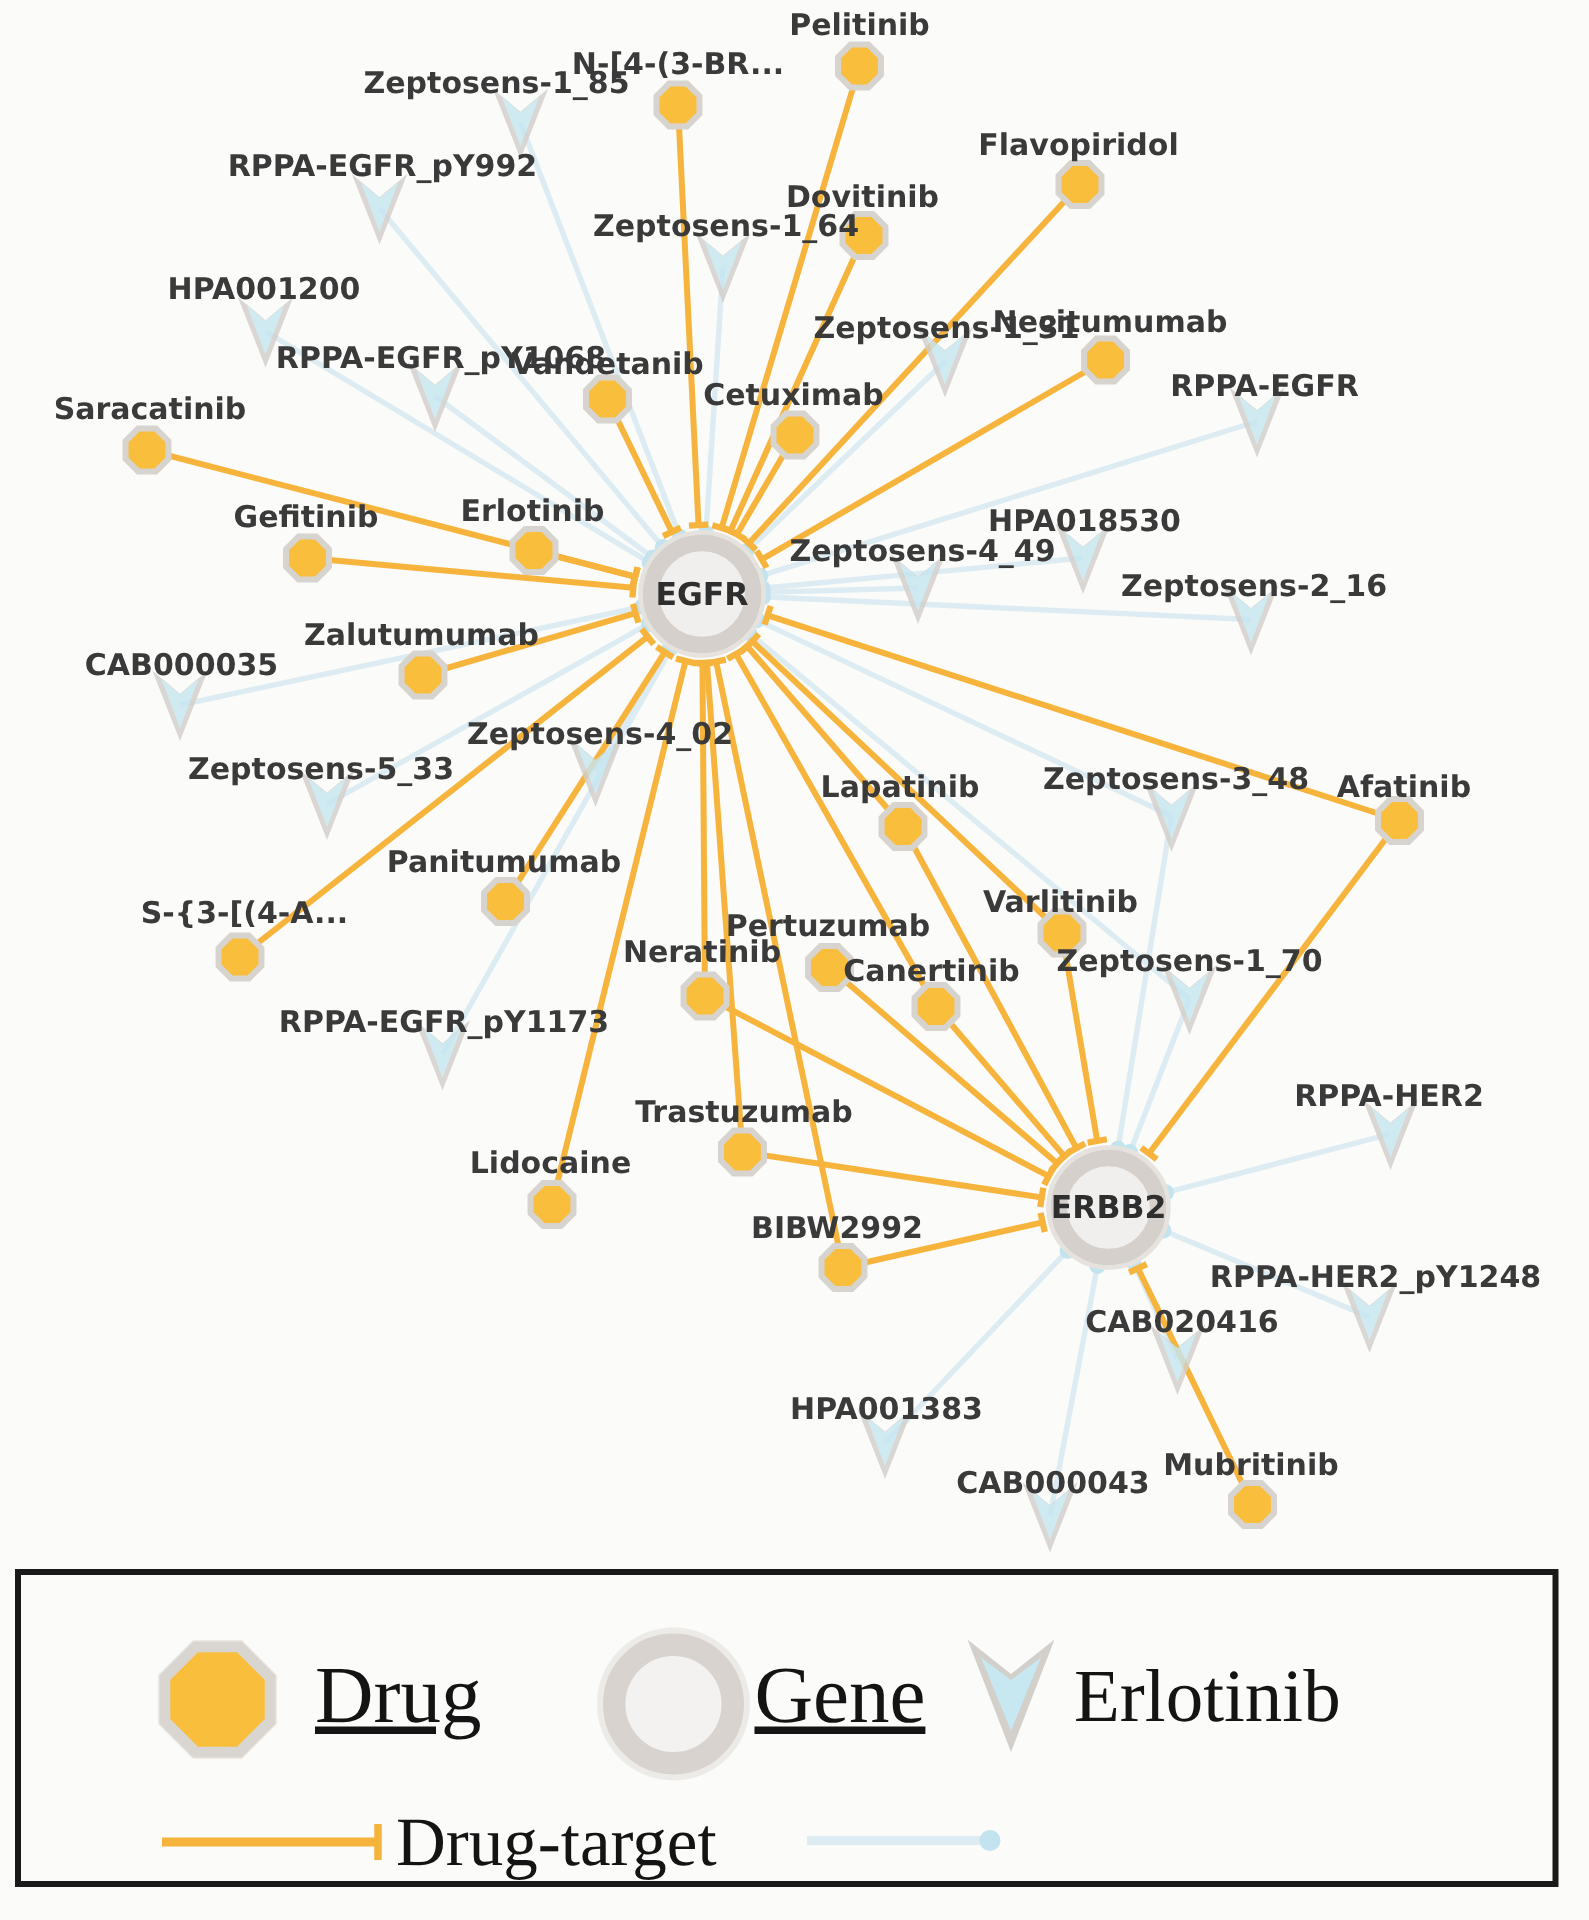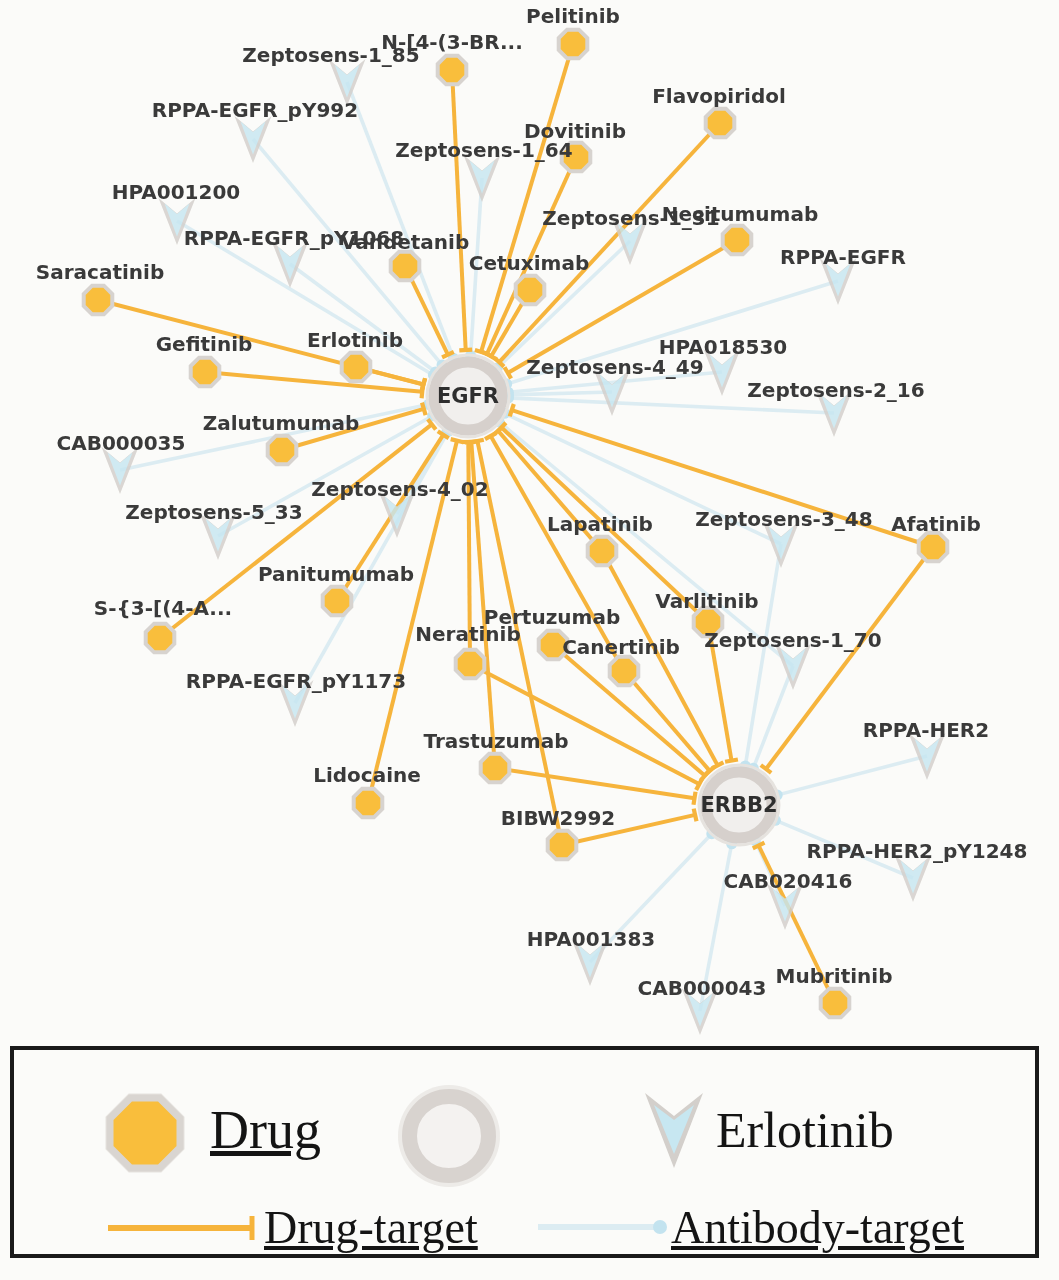--- a/index.html
+++ b/index.html
@@ -4,21 +4,21 @@
 <style>
   html,body{margin:0;padding:0;background:#FBFBF9;}
   #app{position:relative;width:1059px;height:1280px;background:#FBFBF9;overflow:hidden;}
   #net{position:absolute;left:0;top:0;}
   #net text{font-family:"DejaVu Sans","Liberation Sans",sans-serif;}
   .legend-title{position:absolute;left:13px;top:990px;font:bold 46px "Liberation Serif",serif;color:#101010;line-height:1;}
   .legend-box{position:absolute;left:10px;top:1046px;width:1029px;height:212px;border:4px solid #1a1a1a;box-sizing:border-box;}
   .legend-box .li{position:absolute;}
   .lab1{font:400 54px "Liberation Serif",serif;color:#141414;line-height:1.1;text-decoration:underline;}
   .lab1b{font:400 50px "Liberation Serif",serif;color:#141414;line-height:1.1;}
-  .lab2{font:400 46px "Liberation Serif",serif;color:#141414;line-height:1.15;text-decoration:underline;}
+  .lab2{font:400 46px "Liberation Serif",serif;color:#141414;line-height:1.15;}
   .gene-legend-circle{width:64px;height:64px;border:15px solid #D8D3CF;border-radius:50%;background:#F4F2F0;box-shadow:0 0 0 4px rgba(219,214,210,.45);}
 </style>
 </head>
 <body>
 
 <div id="app">
 
   <svg id="net" width="1059" height="1280" viewBox="0 0 1059 1280">
       <g>
         <line x1="468" y1="396" x2="347" y2="82" stroke="#DCECF2" stroke-width="3.6"></line>
@@ -302,33 +302,33 @@
 
   <div class="legend-box">
 
     <svg class="li" style="left:83px;top:35px" width="96" height="96">
       <polygon points="85.0,32.7 85.0,63.3 63.3,85.0 32.7,85.0 11.0,63.3 11.0,32.7 32.7,11.0 63.3,11.0" fill="none" stroke="#E6E3DF" stroke-width="5"></polygon>
       <polygon points="83.0,33.5 83.0,62.5 62.5,83.0 33.5,83.0 13.0,62.5 13.0,33.5 33.5,13.0 62.5,13.0" stroke="#D9D5D1" stroke-width="7" fill="#F9BE3C"></polygon>
     </svg>
     <div class="li lab1" style="left:196px;top:51px">Drug</div>
 
     <div class="li gene-legend-circle" style="left:388px;top:39px"></div>
+    <div class="li lab1" style="left:489px;top:51px">Gene</div>
 
     <svg class="li" style="left:627px;top:28px" width="66" height="102">
       <path d="M 4,15 L 33,38 L 62,15 L 33,90 Z" fill="#D3CFCB"></path>
       <path d="M 13,27 L 33,42 L 53,27 L 33,76 Z" fill="#C7E7F1"></path>
     </svg>
     <div class="li lab1b" style="left:702px;top:53px">Erlotinib</div>
 
     <svg class="li" style="left:86px;top:162px" width="175" height="32">
       <line x1="8" y1="16" x2="152" y2="16" stroke-width="6" stroke="#F6B43C"></line>
       <line x1="152" y1="4" x2="152" y2="28" stroke-width="5" stroke="#F6B43C"></line>
     </svg>
     <div class="li lab2" style="left:250px;top:152px">Drug-target</div>
 
     <svg class="li" style="left:516px;top:161px" width="155" height="32">
       <line x1="8" y1="16" x2="128" y2="16" stroke-width="6" stroke="#DCECF2"></line>
       <circle cx="130" cy="16" r="7" fill="#C3E3EF"></circle>
     </svg>
-    <div class="li lab2" style="left:657px;top:152px">Antibody-target</div>
 
   </div>
 </div>
 
 </body></html>

